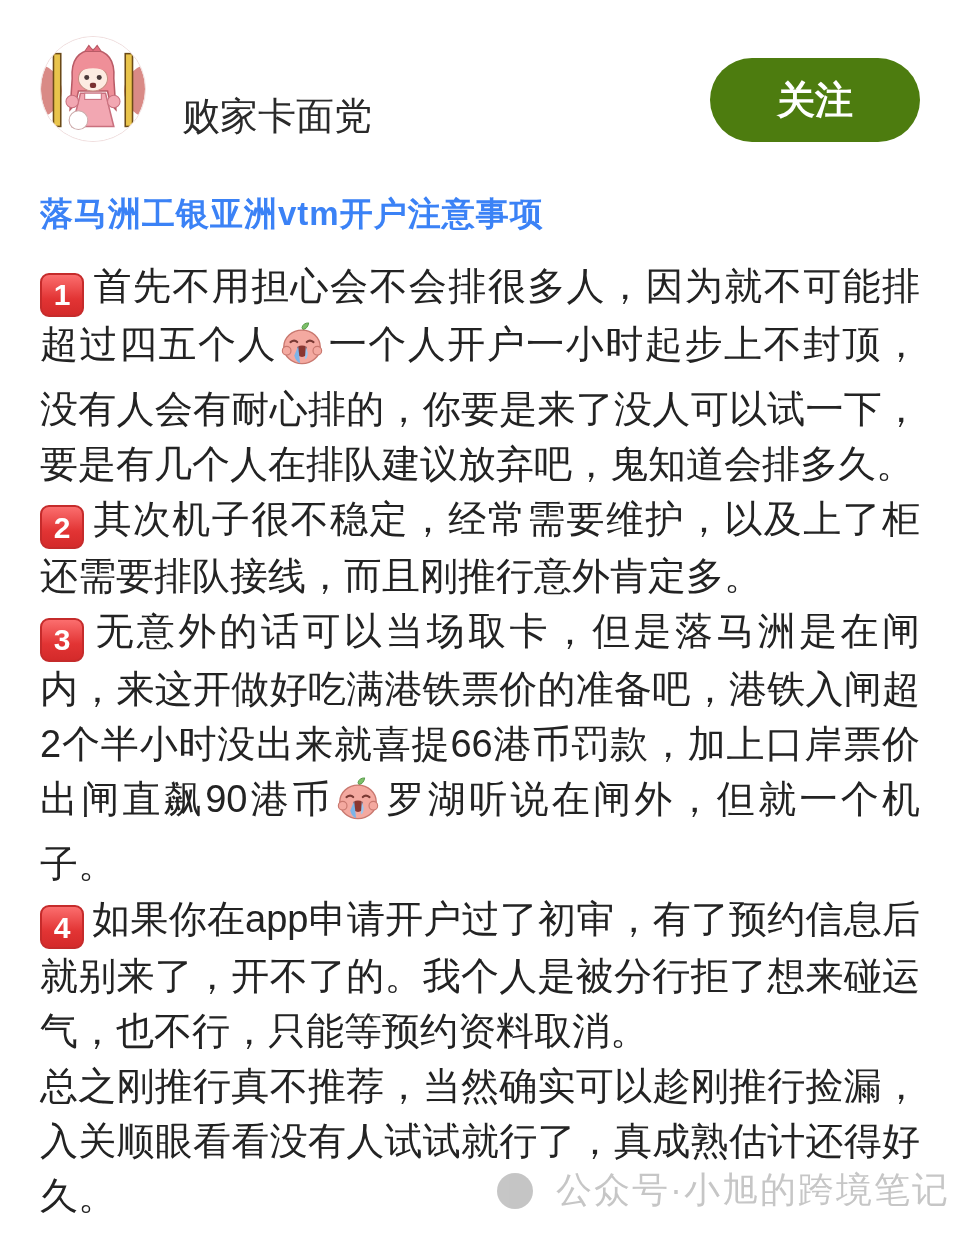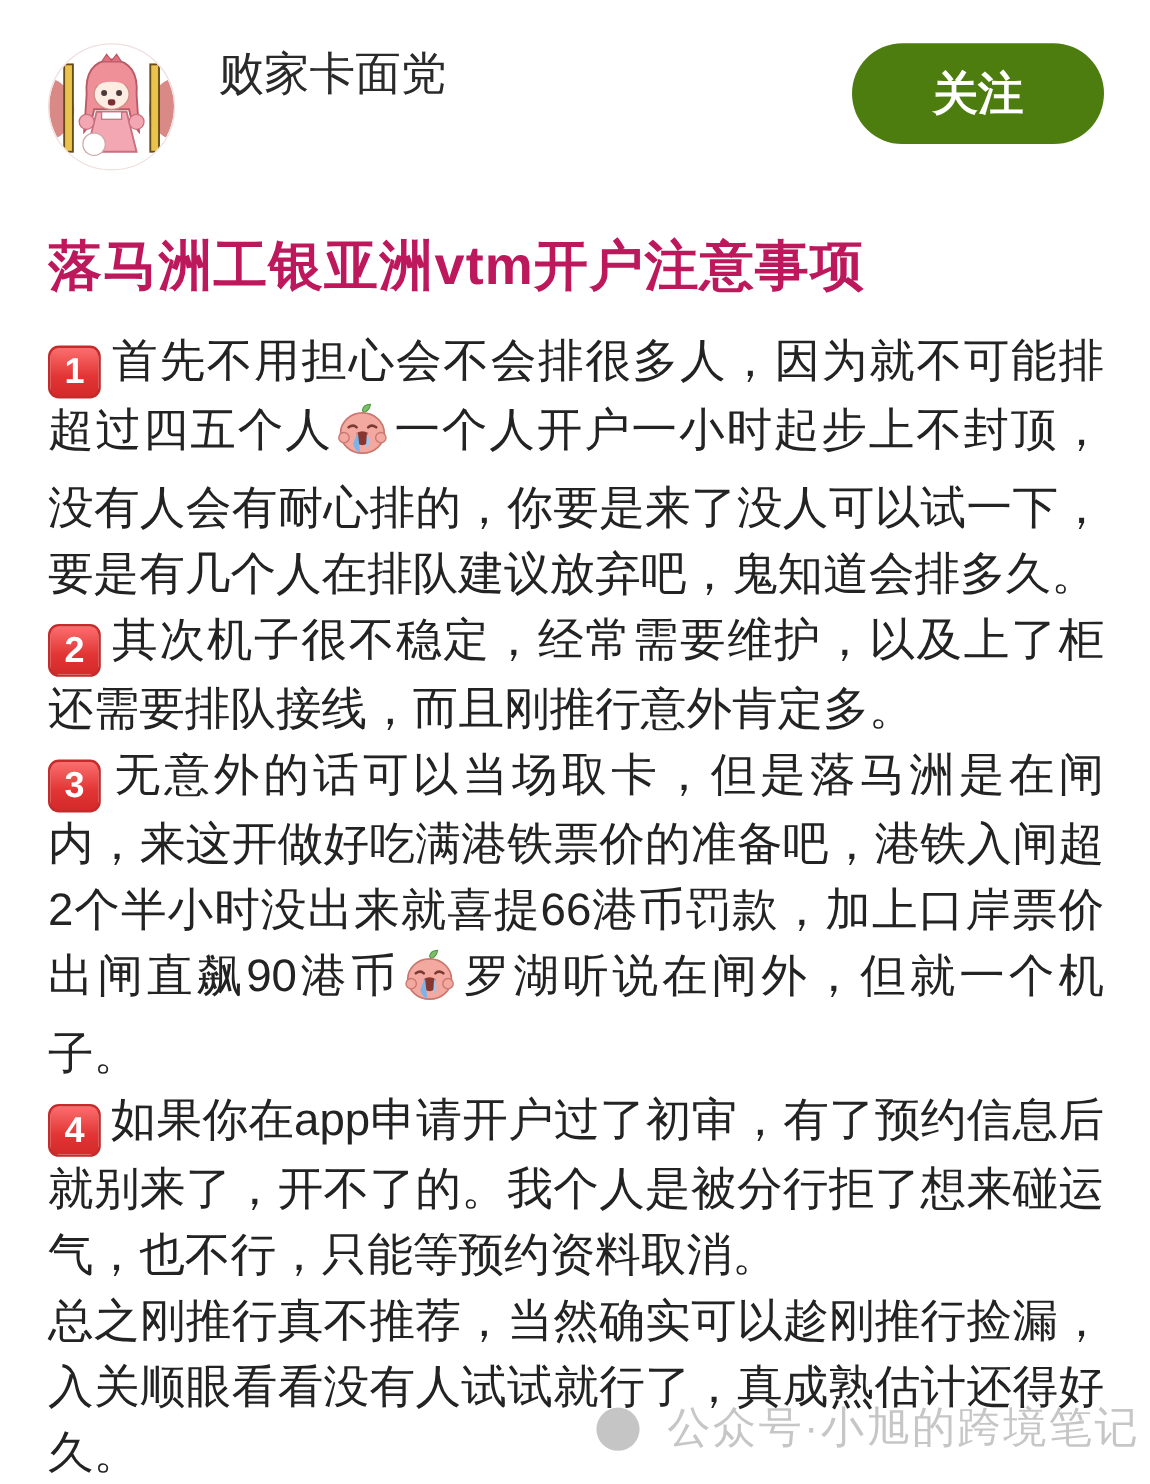--- a/index.html
+++ b/index.html
@@ -4,21 +4,21 @@
 <style>
   * { margin:0; padding:0; box-sizing:border-box; }
   html,body { background:#ffffff; }
   body { font-family:"Liberation Sans","DejaVu Sans",sans-serif; }
   .page {
     position:relative; width:958px; height:1237px;
     background:#ffffff; overflow:hidden; margin:0 auto;
   }
   
   .header {
-    display:flex; align-items:flex-start;
+    display:flex; align-items:flex-end;
     padding:36px 38px 0 40px;
   }
   .avatar {
     width:106px; height:106px; border-radius:50%;
     overflow:hidden; flex:0 0 auto; background:#fff;
     border:1px solid #f0dede;
   }
   .avatar svg { display:block; width:100%; height:100%; }
   .username {
     margin-left:36px; flex:1 1 auto;
@@ -28,21 +28,21 @@
     flex:0 0 auto; width:210px; height:84px;
     border:none; border-radius:42px;
     background:#4d7c0f; color:#ffffff;
     font-size:38px; font-weight:700;
     font-family:inherit; cursor:pointer;
     display:flex; align-items:center; justify-content:center;
   }
   
   .post-title {
     margin:50px 40px 0 40px;
-    font-size:45px; font-weight:800; color:#be185d;
+    font-size:33px; font-weight:800; color:#3b82f6;
     letter-spacing:1px;
   }
   
   .post-body {
     margin:22px 38px 0 40px;
     font-size:38px; line-height:55px; color:#232323;
     text-align:justify;
   }
   .post-body p { margin:0; }
   .keycap {

